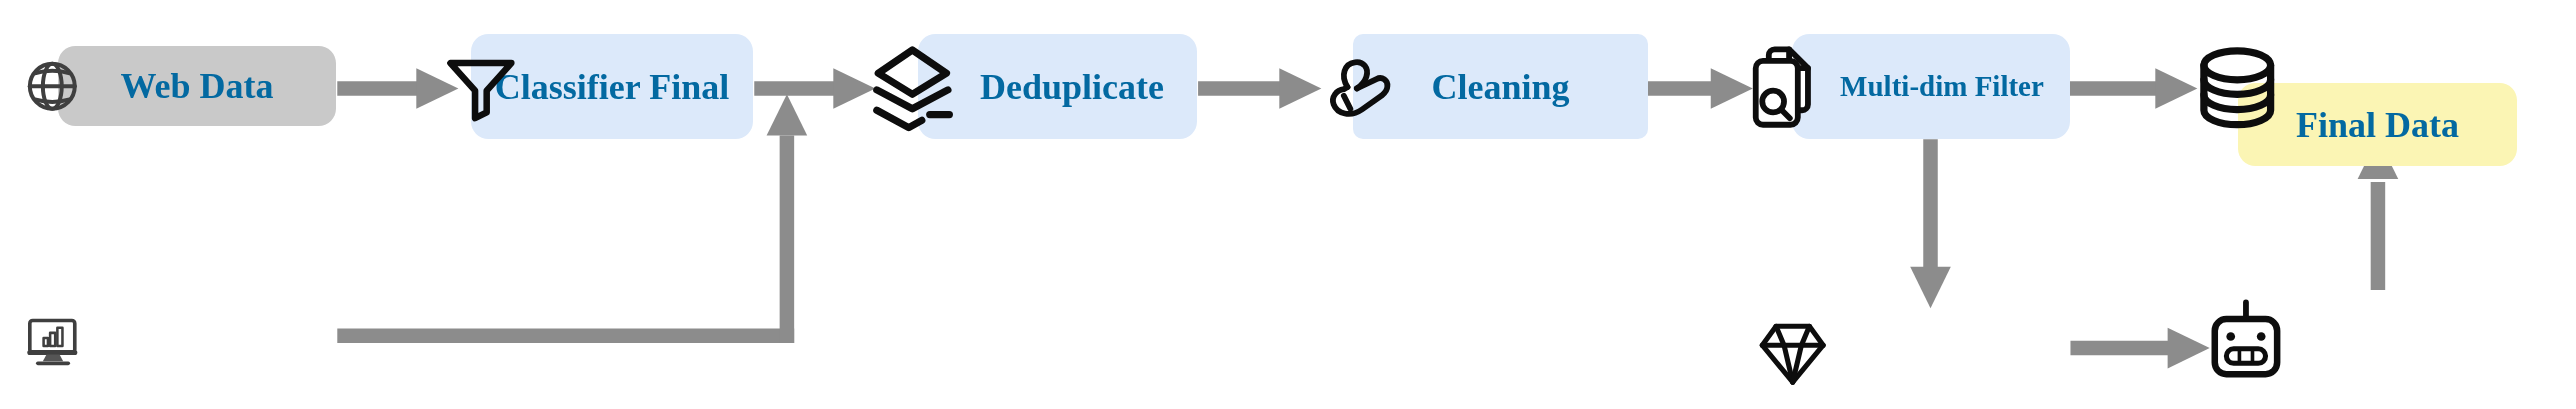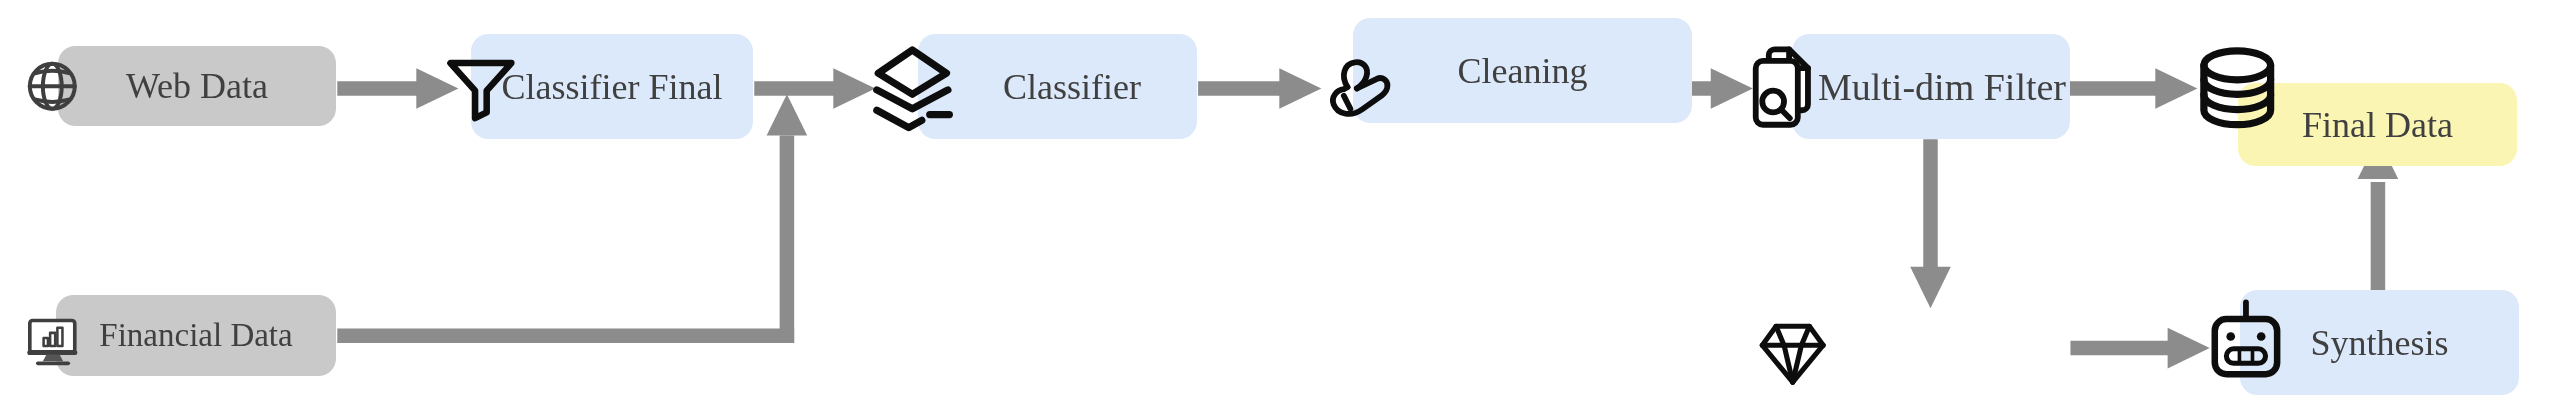--- a/index.html
+++ b/index.html
@@ -2,25 +2,25 @@
 <html style="--arrow: #8c8c8c; --icon: #0d0d0d;font-size:11.6px"><head>
 <meta charset="utf-8">
 <style>
   html,body{margin:0;padding:0;background:#ffffff;}
   .canvas{position:relative;width:2576px;height:409px;background:#ffffff;overflow:hidden;
           font-family:"Liberation Serif","DejaVu Serif",serif;}
   .edge-layer{position:absolute;left:0;top:0;width:2576px;height:409px;}
   .edge-shaft{stroke:var(--arrow,#8c8c8c);stroke-width:20;fill:none;}
   .edge-head{fill:var(--arrow,#8c8c8c);stroke:none;}
   .node{position:absolute;display:flex;align-items:center;justify-content:center;
-        border-radius:17.4px;color:#404040;}
+        border-radius:17.4px;color:#0369a1;font-weight:bold;}
   .node span{white-space:nowrap;}
   .lbl-50{font-size:36px;}
   .lbl-46{font-size:33px;}
-  .lbl-40{font-size:38px;}
+  .lbl-40{font-size:29px;}
   .ico{fill:none;stroke:var(--icon,#0d0d0d);stroke-linecap:round;stroke-linejoin:round;}
   .ico-dim{fill:none;stroke:#3f3f3f;stroke-linecap:round;stroke-linejoin:round;}
 </style>
 </head>
 <body>
 
 <div class="canvas">
 
   <svg class="edge-layer" viewBox="0 0 3548 564" xmlns="http://www.w3.org/2000/svg">
 
@@ -74,43 +74,37 @@
 
   <div class="node lbl-50" style="left: 58px; top: 46px; width: 278px; height: 80px; background: rgb(201, 201, 201);">
     <span>Web Data</span>
   </div>
 
   <div class="node lbl-50" style="left: 471px; top: 34px; width: 282px; height: 105px; background: rgb(220, 233, 250);">
     <span>Classifier Final</span>
   </div>
 
   <div class="node lbl-50" style="left: 918px; top: 34px; height: 105px; padding-left: 29px; width: 250px; background: rgb(220, 233, 250);">
-    <span>Classifier</span>
+    <span>Deduplicate</span>
   </div>
 
-  <div class="node lbl-50" style="left: 1353px; top: 18px; width: 339px; height: 105px; background: rgb(220, 233, 250);">
+  <div class="node lbl-50" style="left: 1353px; top: 34px; width: 295px; height: 105px; background: rgb(220, 233, 250); border-radius: 10px;">
     <span>Cleaning</span>
   </div>
 
   <div class="node lbl-40" style="left: 1792px; top: 34px; height: 105px; padding-left: 22px; width: 256px; background: rgb(220, 233, 250);">
     <span>Multi-dim Filter</span>
   </div>
 
   <div class="node lbl-50" style="left: 2238px; top: 51px; width: 279px; height: 83px; background: rgb(251, 245, 180); margin-top: 32px;">
     <span>Final Data</span>
   </div>
 
-  <div class="node lbl-46" style="left: 56px; top: 295px; width: 280px; height: 81px; background: rgb(201, 201, 201);">
-    <span>Financial Data</span>
-  </div>
 
 
-  <div class="node lbl-50" style="left: 2240px; top: 290px; width: 279px; height: 105px; background: rgb(220, 233, 250);">
-    <span>Synthesis</span>
-  </div>
 
   <svg class="edge-layer" viewBox="0 0 3548 564" xmlns="http://www.w3.org/2000/svg">
 
     <g class="ico-dim" stroke-width="5.5">
       <circle cx="70" cy="119" r="31"></circle>
       <line x1="39" y1="119" x2="101" y2="119"></line>
       <ellipse cx="70" cy="119" rx="13" ry="31"></ellipse>
       <path d="M46,101 Q70,94 94,101"></path>
       <path d="M46,137 Q70,144 94,137"></path>
     </g>

